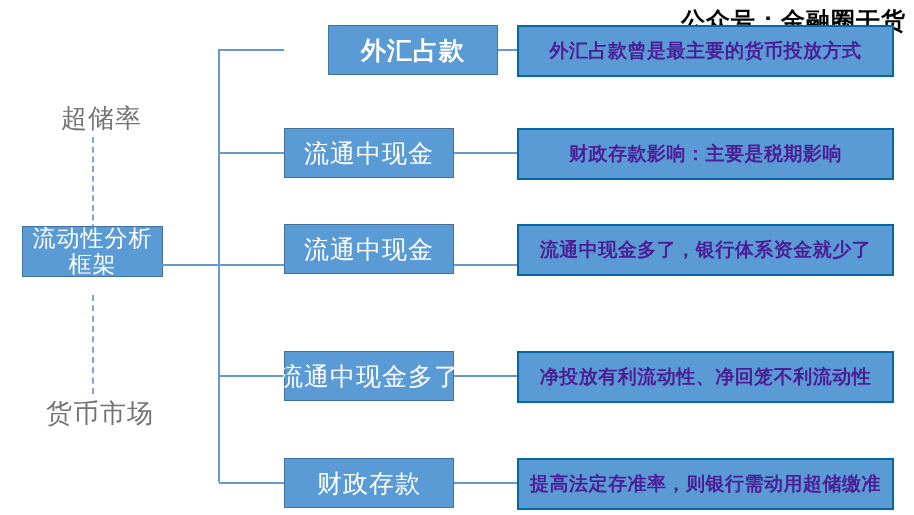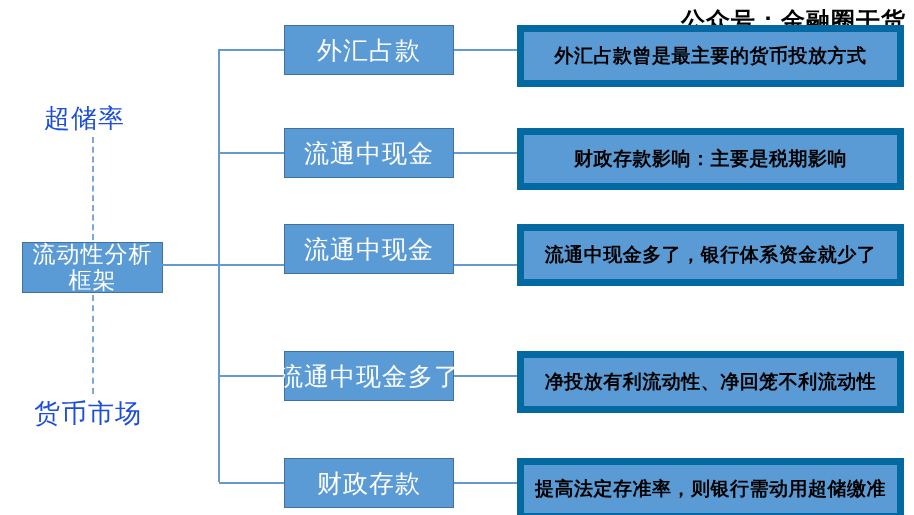--- a/index.html
+++ b/index.html
@@ -12,37 +12,37 @@
 
   
   .watermark{
     position:absolute;top:5px;right:8px;
     font-size:24px;font-weight:700;color:#000;letter-spacing:1px;
     white-space:nowrap;
   }
 
   
   .side-label{
-    position:absolute;color:#1d4ed8;font-size:26px;letter-spacing:1px;
-    text-align:left;white-space:nowrap;
+    position:absolute;color:#737373;font-size:26px;letter-spacing:1px;
+    text-align:center;white-space:nowrap;
   }
   .side-label.top{left:44px;top:101px;width:115px;}
   .side-label.bottom{left:34px;top:396px;width:132px;}
 
   
   .vdash{
     position:absolute;left:92px;width:0;
     border-left:2px dashed #7da7d9;
   }
   .vdash.d1{top:137px;height:103px;}
   .vdash.d2{top:295px;height:99px;}
 
   
   .rootbox{
-    position:absolute;left:22px;top:242px;width:139px;height:49px;
+    position:absolute;left:22px;top:226px;width:139px;height:49px;
     background:#5B9BD5;border:1px solid #41719C;
     color:#fff;font-size:23px;line-height:1.12;letter-spacing:1px;
     display:flex;flex-direction:column;align-items:center;justify-content:center;
     text-align:center;
   }
 
   
   .hline{position:absolute;height:0;border-top:2px solid #6699cf;}
   .rootlink{left:162px;width:56px;top:264px;}
   .trunk{
@@ -52,27 +52,27 @@
   .branch{left:219px;width:65px;}
   .link{left:454px;width:63px;}
 
   
   .mid{
     position:absolute;left:284px;width:168px;height:48px;
     background:#5B9BD5;border:1px solid #41719C;
     color:#fff;font-size:25px;letter-spacing:1px;
     display:flex;align-items:center;justify-content:center;white-space:nowrap;
   }
-  .mid.emph{font-weight:400;}
+  .mid.emph{font-weight:700;margin-left:44px;}
 
   
   .rgt{
     position:absolute;left:517px;width:373px;height:48px;
-    background:#5B9BD5;border:7px solid #0369a1;
-    color:#000000;font-size:19px;font-weight:700;letter-spacing:.5px;
+    background:#5B9BD5;border:2px solid #0369a1;
+    color:#4c1d95;font-size:19px;font-weight:700;letter-spacing:.5px;
     display:flex;align-items:center;justify-content:center;white-space:nowrap;
   }
 
   
   .t0{top:25px}.t1{top:128px}.t2{top:224px}.t3{top:351px}.t4{top:458px}
   .c0{top:49px}.c1{top:152px}.c2{top:264px}.c3{top:375px}.c4{top:482px}
 </style>
 </head>
 <body>
 

